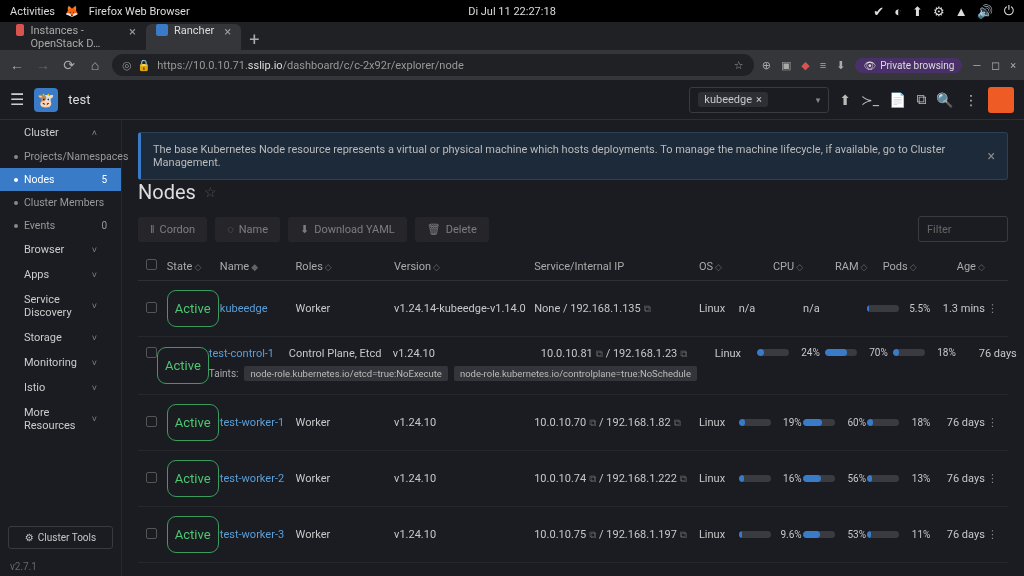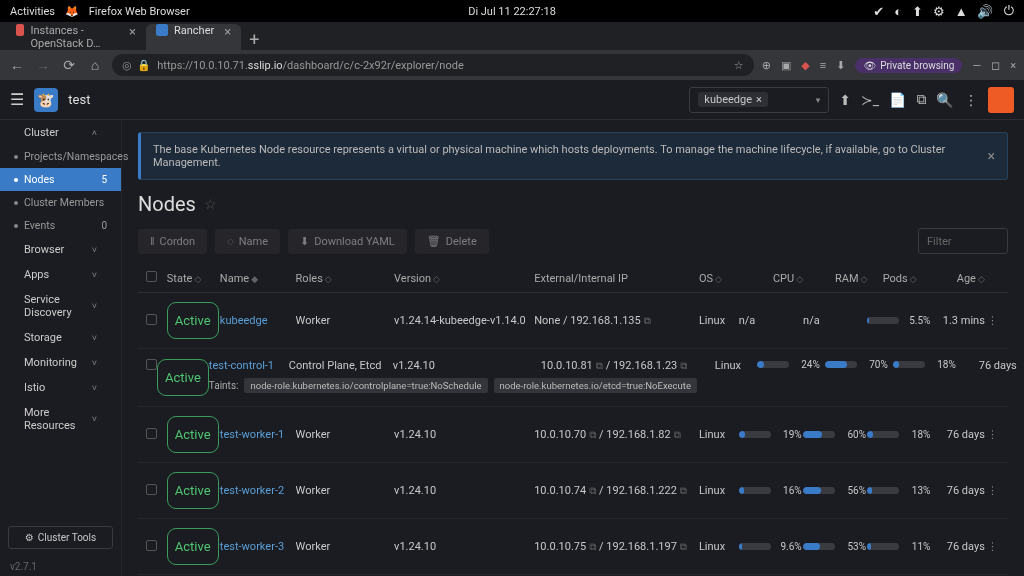--- a/index.html
+++ b/index.html
@@ -37,21 +37,21 @@
 .sb-sec{padding:6px 24px;display:flex;align-items:center;justify-content:space-between;color:#ccc;cursor:pointer}
 .sb-item{padding:5px 14px;display:flex;align-items:center;gap:6px;color:#999;font-size:10.5px;cursor:pointer}
 .sb-item.active{background:#3a7bc8;color:#fff}
 .sb-dot{width:4px;height:4px;border-radius:50%;background:#888;flex-shrink:0}
 .sb-item.active .sb-dot{background:#fff}
 .sb-badge{margin-left:auto;font-size:10px}
 .sb-footer{margin-top:auto;padding:8px}
 .sb-tools{border:1px solid #3a3b40;border-radius:3px;padding:5px;text-align:center;font-size:10px;display:flex;align-items:center;justify-content:center;gap:4px;cursor:pointer}
 .sb-ver{color:#666;font-size:10px;padding:4px 10px}
 .content{flex:1;padding:12px 16px;overflow:auto}
-.banner{background:#1d2a3a;border:1px solid #2a4158;border-left:3px solid #3a7bc8;border-radius:3px;padding:10px 12px;font-size:11px;color:#bbb;display:flex;align-items:center;justify-content:space-between;margin-bottom:12px}
+.banner{background:#1d2a3a;border:1px solid #2a4158;border-left:3px solid #3a7bc8;border-radius:3px;padding:10px 12px;font-size:11px;color:#bbb;display:flex;align-items:center;justify-content:space-between;margin-bottom:0}
 .banner-close{color:#888;cursor:pointer;font-size:14px}
 .page-title{font-size:20px;color:#ddd;margin-bottom:12px;display:flex;align-items:center;gap:8px}
 .star{color:#555;font-size:14px}
 .toolbar{display:flex;gap:8px;margin-bottom:10px;align-items:center}
 .btn{background:#2e2f34;border:none;color:#ccc;padding:6px 12px;border-radius:3px;font-size:11px;cursor:pointer;display:flex;align-items:center;gap:5px}
 .btn.disabled{opacity:.55}
 .filter-box{margin-left:auto;width:90px;height:26px;border:1px solid #3a3b40;border-radius:3px;display:flex;align-items:center;padding:0 8px;color:#666;font-size:11px}
 .thead{display:flex;align-items:center;padding:7px 8px;border-bottom:1px solid #2e2f33;color:#aaa;font-size:11px}
 .trow{display:flex;align-items:center;padding:9px 8px;border-bottom:1px solid #27282c;font-size:11px}
 .trow.tall{align-items:flex-start;padding-top:10px;padding-bottom:10px}
@@ -259,21 +259,21 @@
           <span>Filter</span>
         </div>
     </div>
 
     <div class="thead">
       <div class="c-chk"><span class="chk"></span></div>
       <div class="c-state"><span>State</span><span class="sort-ic">◇</span></div>
       <div class="c-name"><span>Name</span><span class="sort-ic">◆</span></div>
       <div class="c-roles"><span>Roles</span><span class="sort-ic">◇</span></div>
       <div class="c-ver"><span>Version</span><span class="sort-ic">◇</span></div>
-      <div class="c-ip"><span>External/Internal IP</span></div>
+      <div class="c-ip"><span>Service/Internal IP</span></div>
       <div class="c-os"><span>OS</span><span class="sort-ic">◇</span></div>
       <div class="c-cpu" style="text-align:right"><span>CPU</span><span class="sort-ic">◇</span></div>
       <div class="c-ram" style="text-align:right"><span>RAM</span><span class="sort-ic">◇</span></div>
       <div class="c-pods" style="text-align:center"><span>Pods</span><span class="sort-ic">◇</span></div>
       <div class="c-age"><span>Age</span><span class="sort-ic">◇</span></div>
       <div class="c-act"></div>
     </div>
 
     <div id="tbody">
         <div class="trow">
@@ -329,22 +329,22 @@
                     <div class="bar-fill" style="width:18%"></div>
                   </div>
                   <span class="bar-pct">18%</span>
                 </div>
               </div>
           <div class="c-age">76 days</div>
           <div class="c-act"><span class="kebab">⋮</span></div>
         </div>
         <div class="taints-row">
               <span>Taints:</span>
+              <span class="taint-chip">node-role.kubernetes.io/etcd=true:NoExecute</span>
               <span class="taint-chip">node-role.kubernetes.io/controlplane=true:NoSchedule</span>
-              <span class="taint-chip">node-role.kubernetes.io/etcd=true:NoExecute</span>
             </div>
       </div>
         </div>
         <div class="trow">
     <div class="c-chk"><span class="chk"></span></div>
     <div class="c-state"><span class="state-badge">Active</span></div>
     <div class="c-name"><span class="link">test-worker-1</span></div>
     <div class="c-roles">Worker</div>
     <div class="c-ver">v1.24.10</div>
     <div class="c-ip">10.0.10.70<span class="copy-ic">⧉</span> / 192.168.1.82<span class="copy-ic">⧉</span></div>

